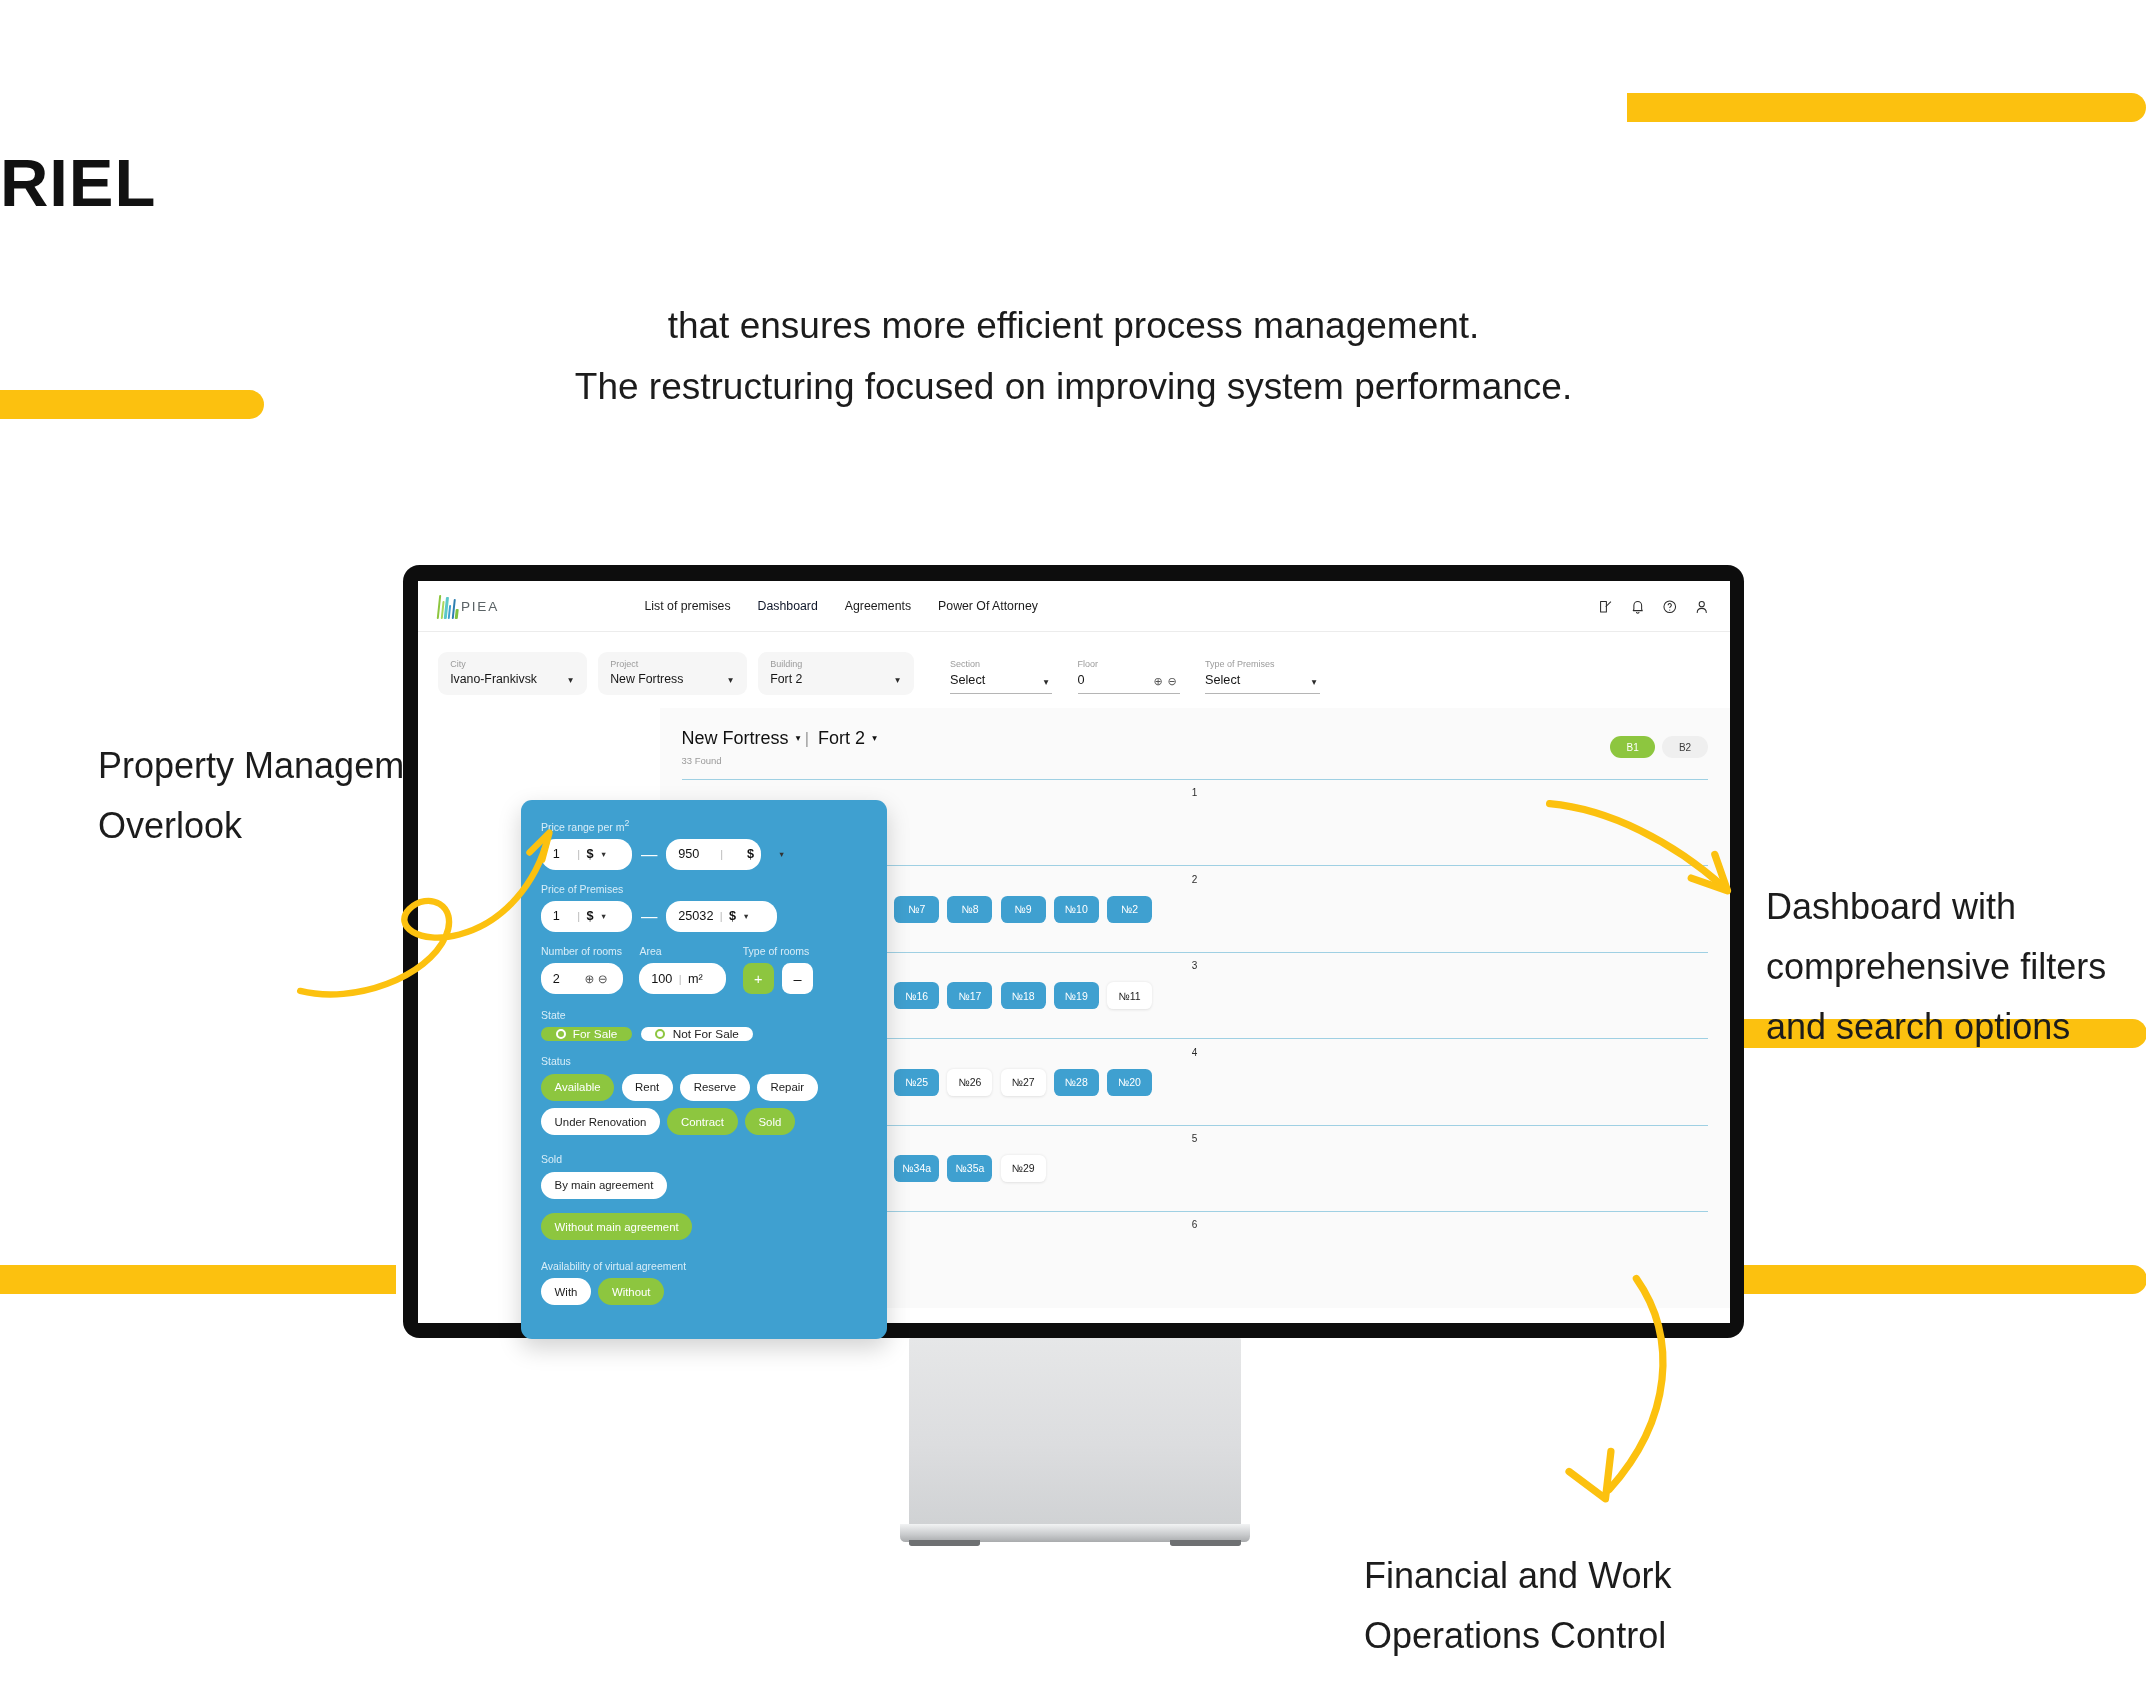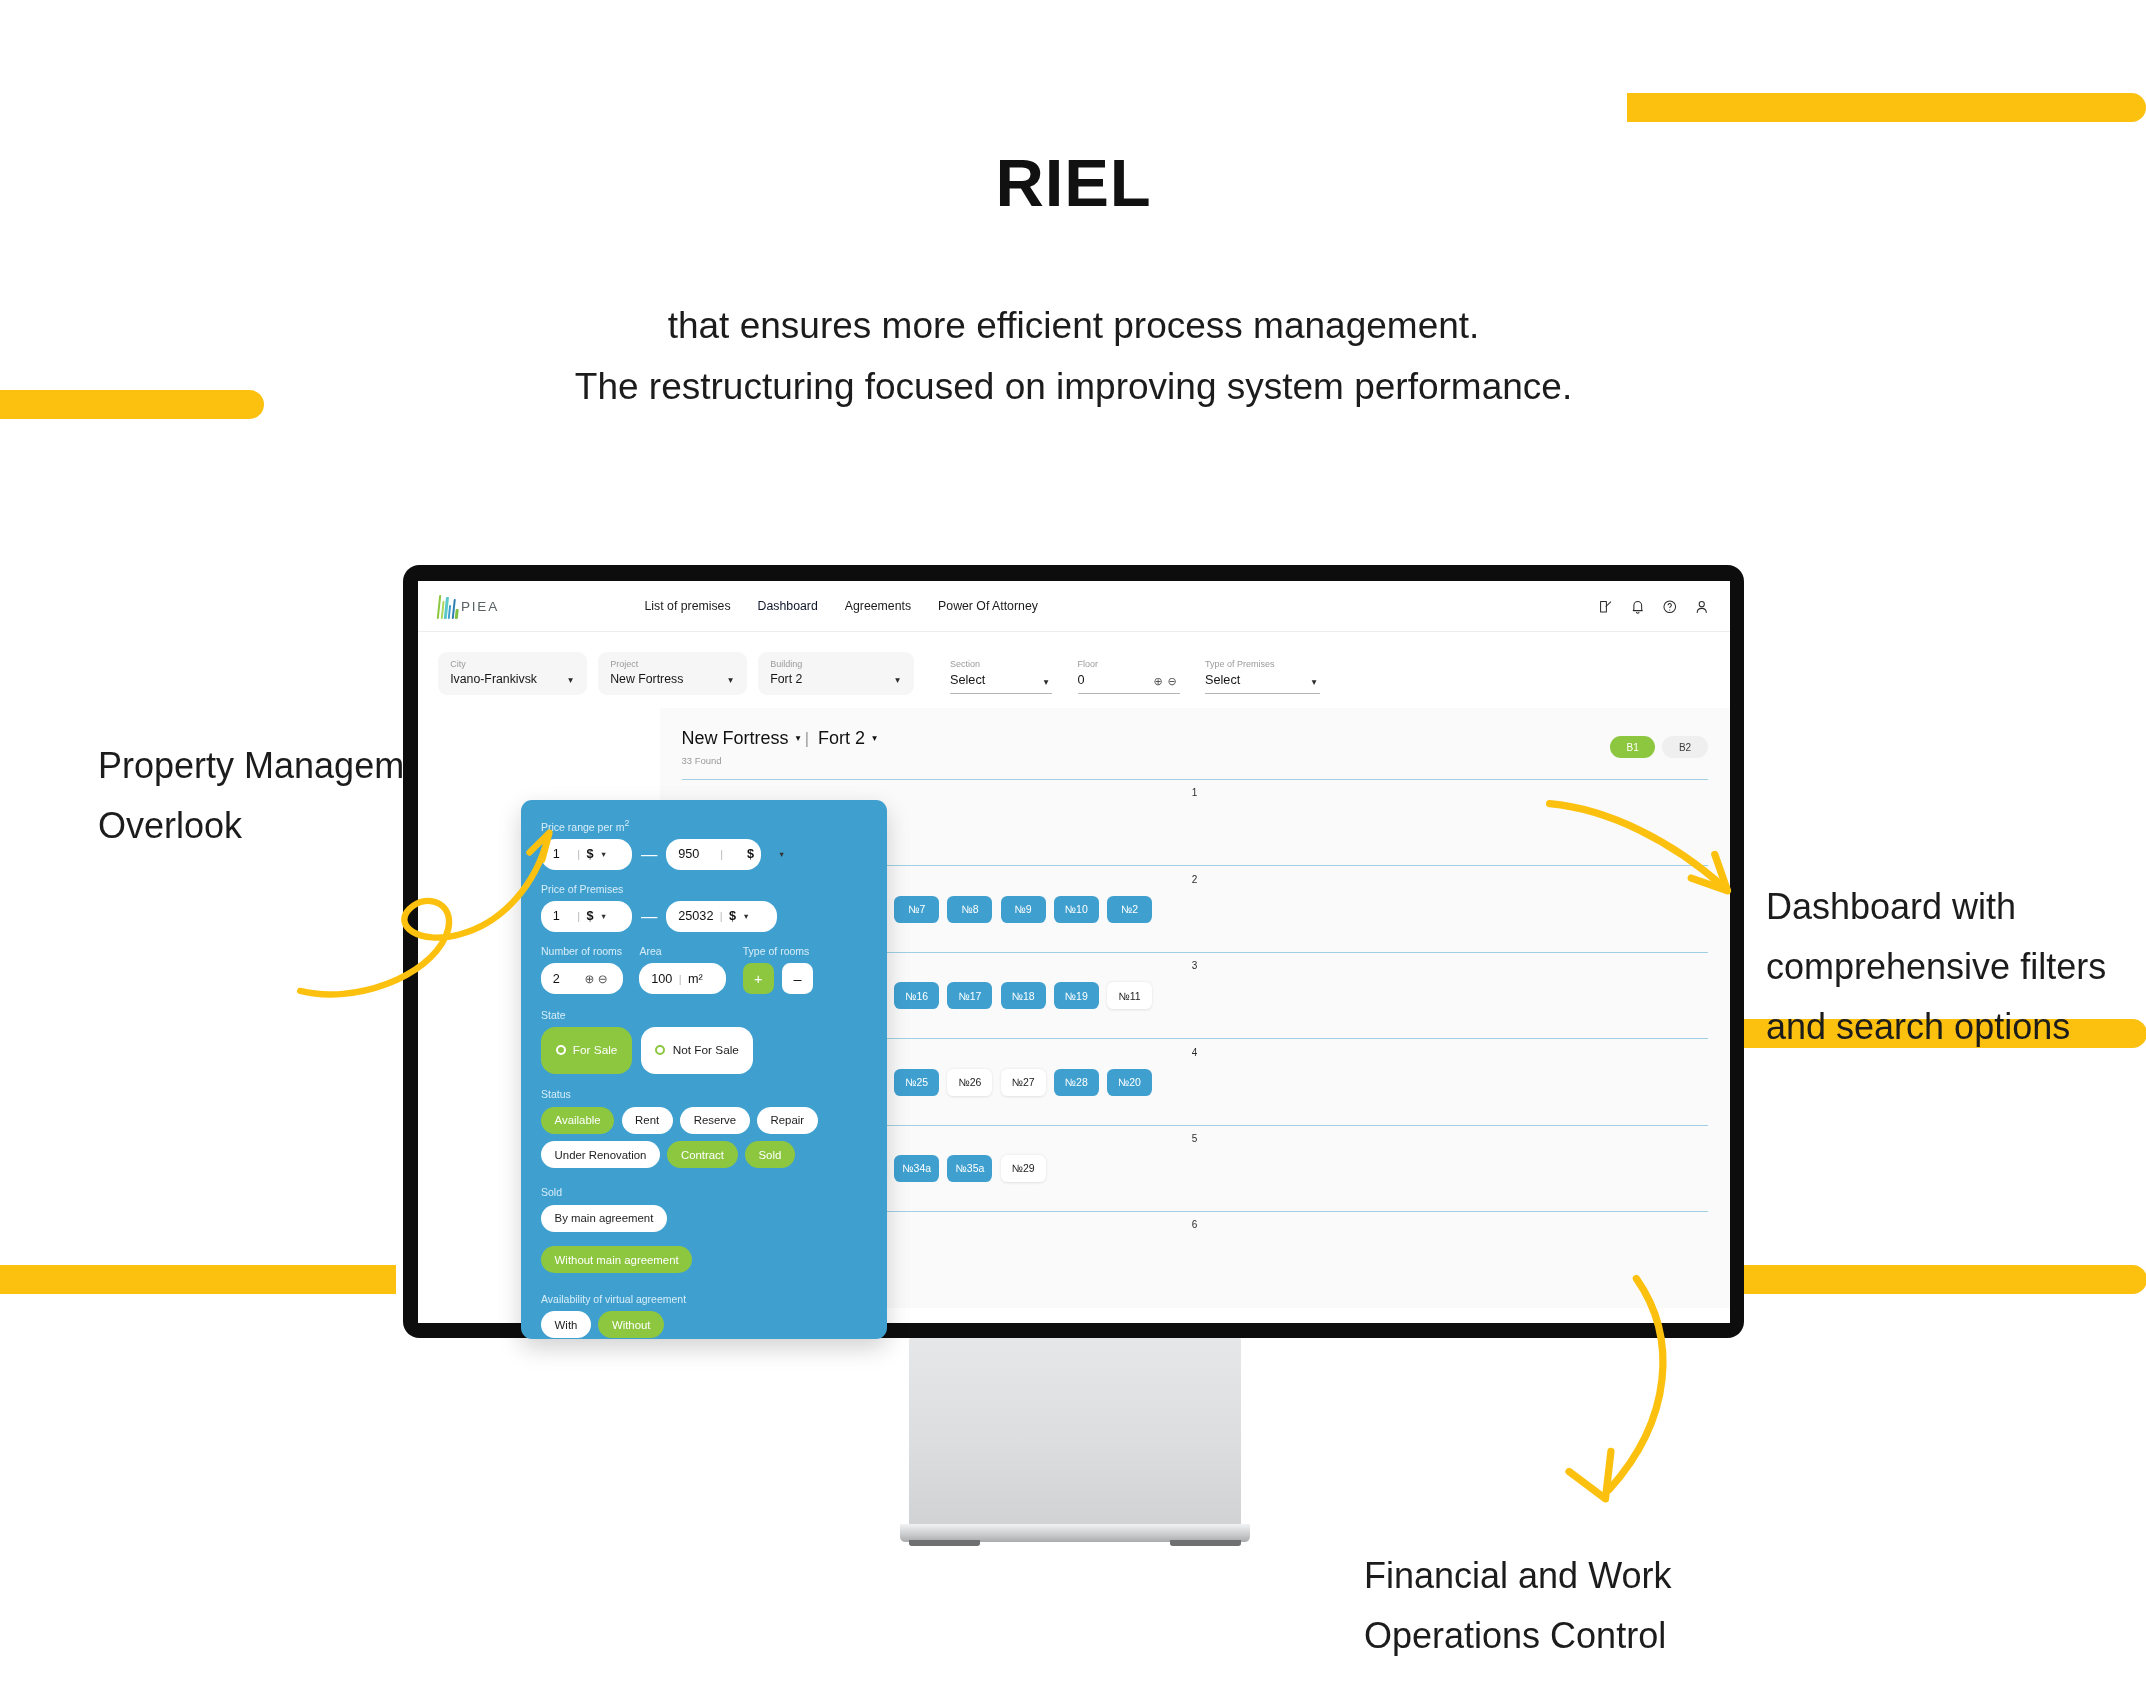--- a/index.html
+++ b/index.html
@@ -12,21 +12,20 @@
   #page { position: relative; width: 2147px; height: 1705px; }
 
   
   .ybar { position: absolute; background: #FCC10F; }
   .ybar.r-left  { border-radius: 0 25.5px 25.5px 0; }
   .ybar.r-none  { border-radius: 0; }
 
   
   .headline {
     position: absolute; left: 0; right: 0; top: 144px;
-    text-align: center;
     font-size: 67px; font-weight: 700; letter-spacing: 0.9px;
     color: #111; font-stretch: condensed;
   }
   .subhead {
     position: absolute; left: 50%; transform: translateX(-50%);
     top: 295px; width: 1473px; text-align: center;
     font-size: 37px; line-height: 61px; color: #1c1c1c; font-weight: 400;
   }
 
   
@@ -141,21 +140,21 @@
     align-items: center; padding: 0 11.8px; gap: 6.4px; font-size: 12.7px; color: #111;
   }
   .bp-inp .num { min-width: 18px; }
   .bp-inp .bar { color: #b9b9b9; font-size: 11px; }
   .bp-inp .cur { font-weight: 600; }
   .bp-inp .cv { font-size: 7.3px; color: #333; }
   .dash { color: #fff; font-size: 16.4px; line-height: 1; }
   .bp-cols { display: flex; gap: 16.4px; }
   .bp-col .bp-lab { margin-bottom: 6.4px; }
   .rbtn {
-    border-radius: 14.5px; height: 47px; padding: 0 14.5px; display: inline-flex;
+    border-radius: 14.5px; height: 14px; padding: 0 14.5px; display: inline-flex;
     align-items: center; gap: 7.3px; font-size: 11.8px; cursor: pointer;
   }
   .rbtn .dot {
     width: 10px; height: 10px; border-radius: 50%; border: 2.3px solid #8DC63F;
     display: inline-block;
   }
   .on  { background: #8DC63F; color: #fff; }
   .on .dot { border-color: #fff; }
   .off { background: #fff; color: #1c1c1c; }
   .chips { display: flex; flex-wrap: wrap; gap: 7.3px; }

